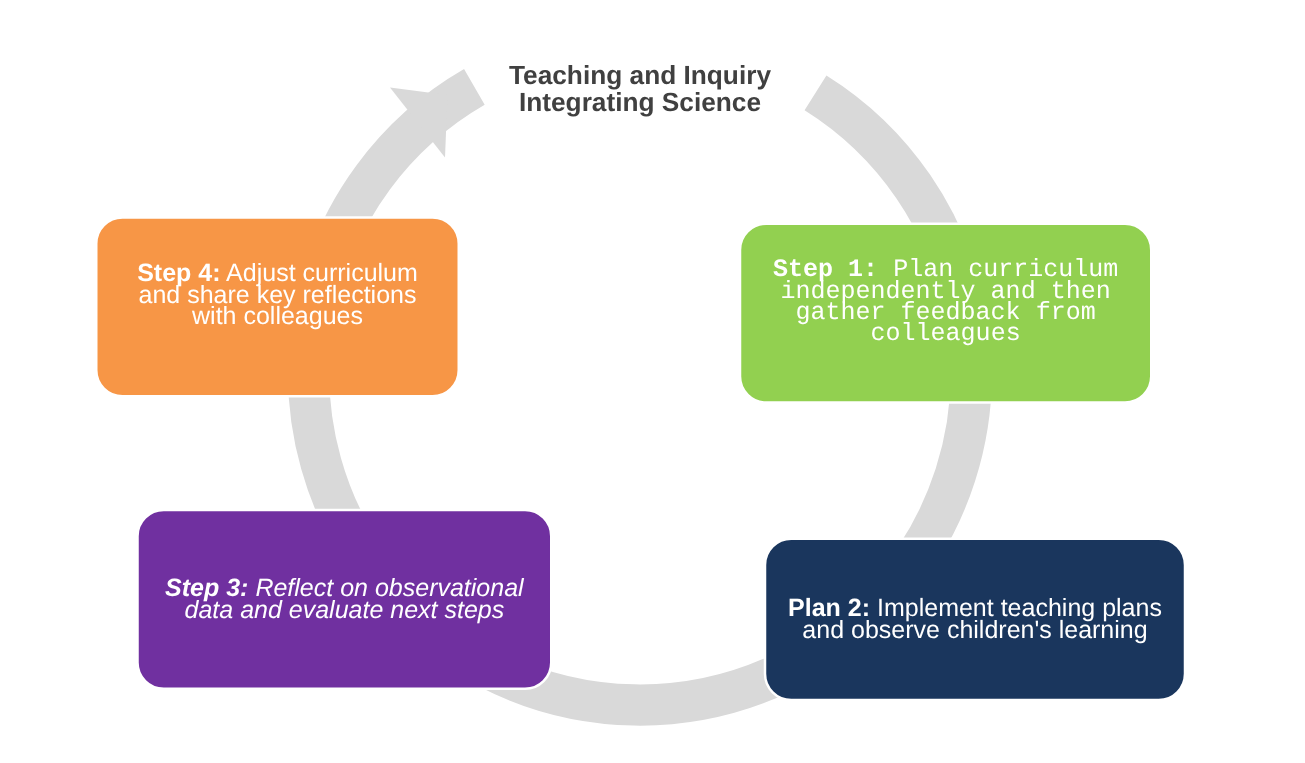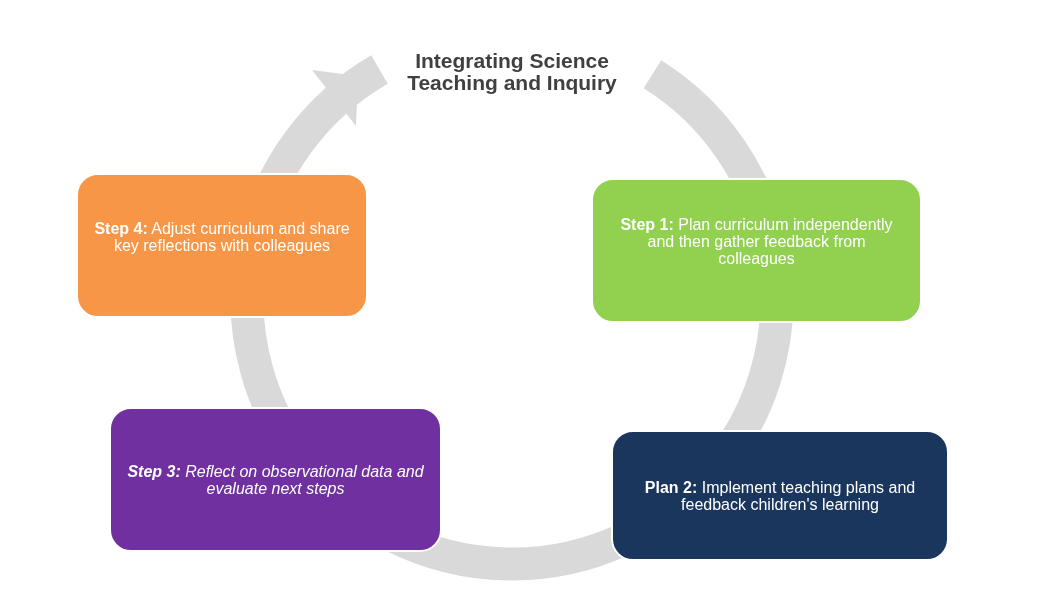--- a/index.html
+++ b/index.html
@@ -1,51 +1,51 @@
 <!DOCTYPE html>
 <html><head>
   <meta charset="utf-8">
   <style>
     html, body { margin: 0; padding: 0; }
     body { width: 1044px; height: 610px; background: #ffffff; position: relative; overflow: hidden; font-family: "Liberation Sans", sans-serif; }
     #cycle { position: absolute; left: 0; top: 0; width: 1044px; height: 610px; }
     .title { position: absolute; left: 372px; top: 50px; width: 280px; text-align: center; font-weight: bold; font-size: 21px; line-height: 22px; color: #404040; font-family: "Liberation Sans", sans-serif; }
-    .step { position: absolute; border-radius: 22px; box-sizing: border-box; display: flex; align-items: center; justify-content: center; text-align: center; color: #ffffff; font-size: 16px; line-height: 17px; padding: 0 16px; border: 2px solid #ffffff; }
+    .step { position: absolute; border-radius: 22px; box-sizing: border-box; display: flex; align-items: center; justify-content: center; text-align: center; color: #ffffff; font-size: 20px; line-height: 17px; padding: 0 16px; border: 2px solid #ffffff; }
     .step b { font-weight: bold; }
-    #step1 { left: 591px; top: 178px; width: 331px; height: 145px; }
+    #step1 { left: 591px; top: 178px; width: 331px; height: 145px; font-family: Liberation Mono, monospace; }
     #step2 { left: 611px; top: 430px; width: 338px; height: 131px; }
     #step3 { left: 109px; top: 407px; width: 333px; height: 145px; font-style: italic; }
     #step4 { left: 76px; top: 173px; width: 292px; height: 145px; }
     #step1 .inner { margin-top: -18px; }
     #step4 .inner { margin-top: -18px; }
   </style>
 </head>
 <body>
 
 <svg id="cycle" viewBox="0 0 1044 610" xmlns="http://www.w3.org/2000/svg">
   <path id="cycle-arc" fill="none" stroke-width="33" d="M 652.4 74.3 A 265 265 0 1 1 379.5 69.5" stroke="#D9D9D9"></path>
   <polygon id="cycle-head" points="312,70 358,76 356,126" fill="#D9D9D9"></polygon>
 </svg>
 
 <div class="title" style="color: rgb(64, 64, 64);">
+  <div>Teaching and Inquiry</div>
   <div>Integrating Science</div>
-  <div>Teaching and Inquiry</div>
 </div>
 
 <div class="step" id="step1" style="background: rgb(146, 208, 80);">
   <div class="inner">
     <b>Step 1:</b>
     <span>Plan curriculum independently and then gather feedback from colleagues</span>
   </div>
 </div>
 
 <div class="step" id="step2" style="background: rgb(26, 54, 93);">
   <div class="inner">
     <b>Plan 2:</b>
-    <span> Implement teaching plans and feedback children's learning</span>
+    <span> Implement teaching plans and observe children's learning</span>
   </div>
 </div>
 
 <div class="step" id="step3" style="background: rgb(112, 48, 160);">
   <div class="inner">
     <b>Step 3:</b>
     <span>Reflect on observational data and evaluate next steps</span>
   </div>
 </div>
 

